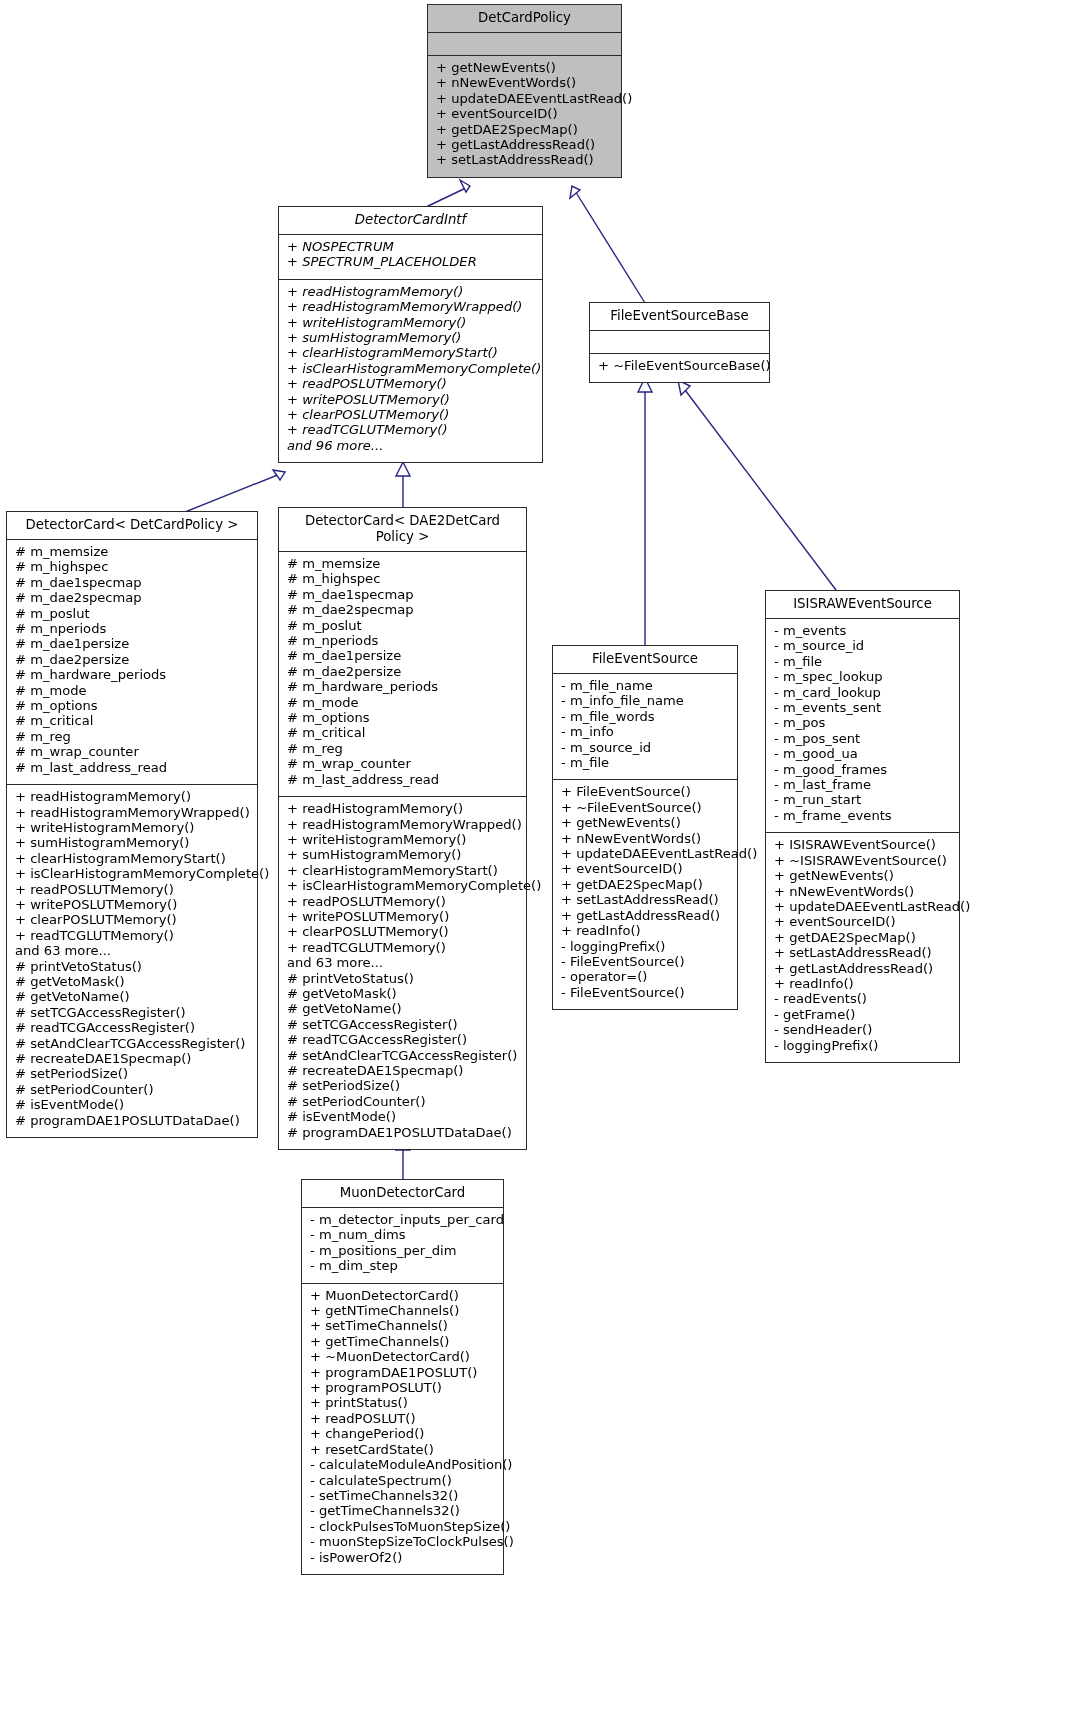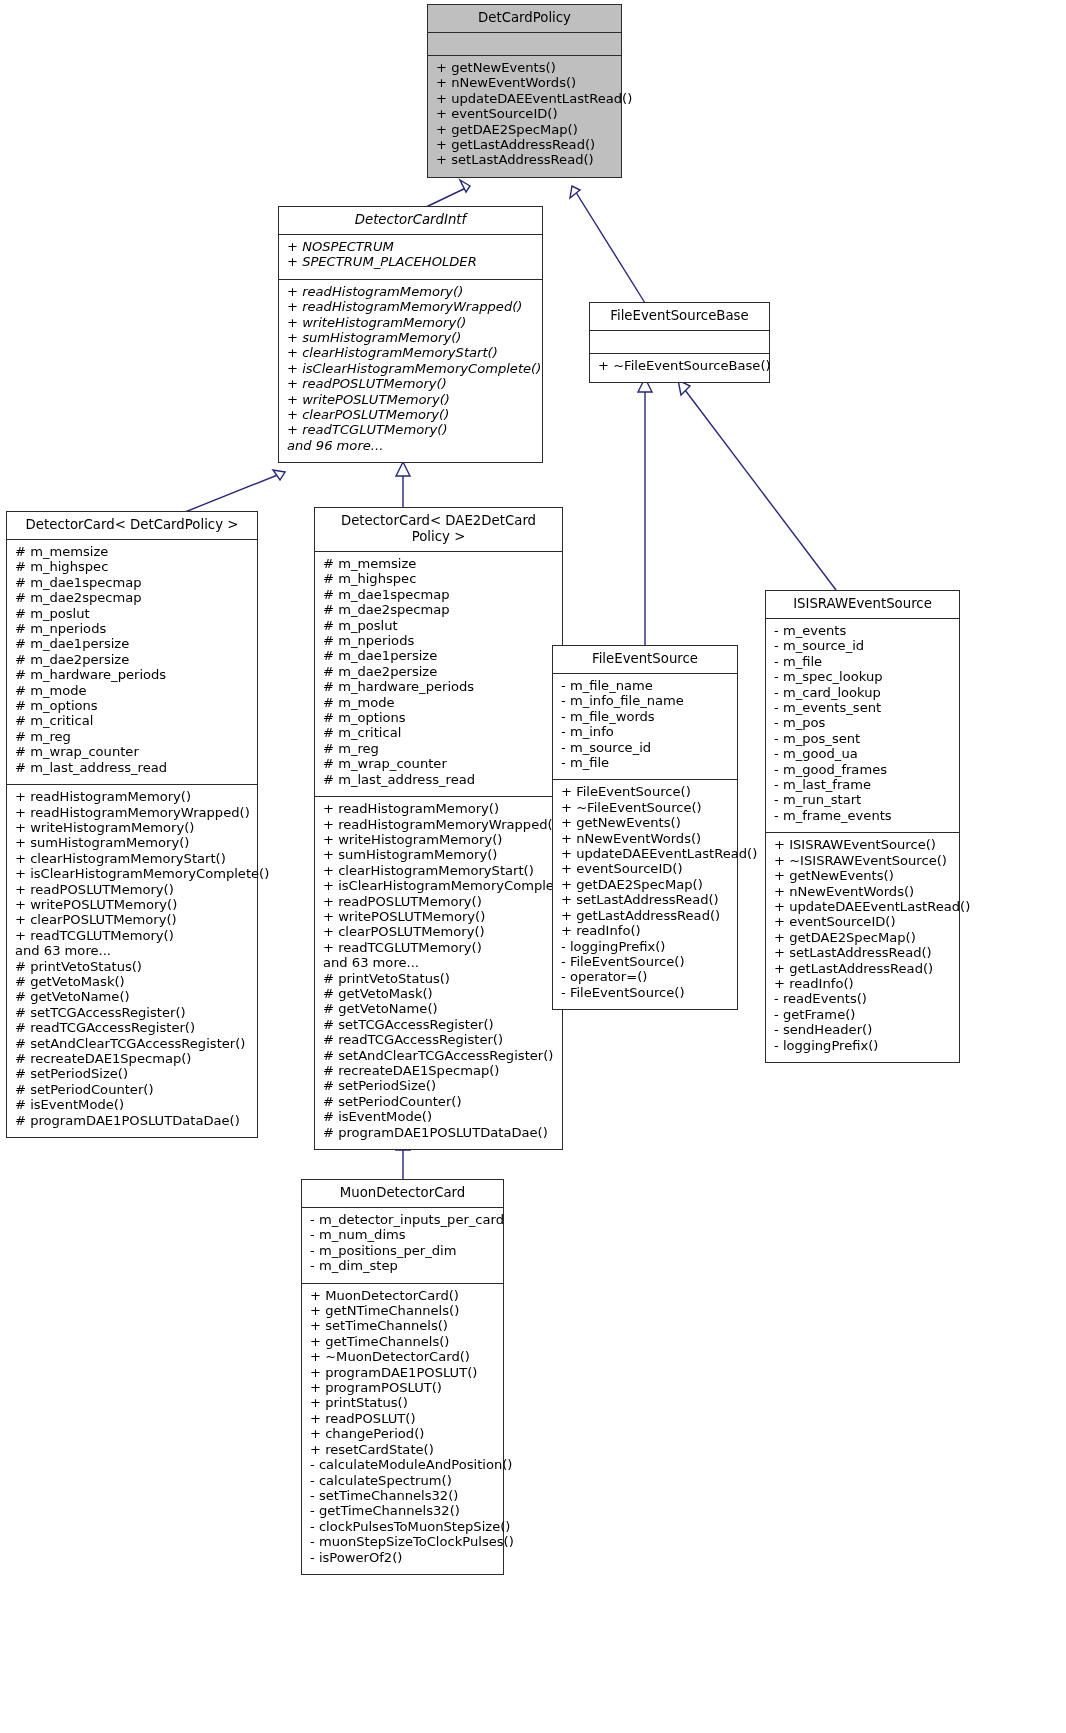--- a/index.html
+++ b/index.html
@@ -188,21 +188,21 @@
         <div class="uml-row"># readTCGAccessRegister()</div>
         <div class="uml-row"># setAndClearTCGAccessRegister()</div>
         <div class="uml-row"># recreateDAE1Specmap()</div>
         <div class="uml-row"># setPeriodSize()</div>
         <div class="uml-row"># setPeriodCounter()</div>
         <div class="uml-row"># isEventMode()</div>
         <div class="uml-row"># programDAE1POSLUTDataDae()</div>
       </div>
   </div>
 
-  <div class="uml-class" style="left:278px; top:507px; width:249px;margin-left:36px;">
+  <div class="uml-class" style="left:278px; top:507px; width:249px;">
     <div class="uml-title">DetectorCard&lt; DAE2DetCard
 Policy &gt;</div>
     <div class="uml-section">
         <div class="uml-row"># m_memsize</div>
         <div class="uml-row"># m_highspec</div>
         <div class="uml-row"># m_dae1specmap</div>
         <div class="uml-row"># m_dae2specmap</div>
         <div class="uml-row"># m_poslut</div>
         <div class="uml-row"># m_nperiods</div>
         <div class="uml-row"># m_dae1persize</div>

